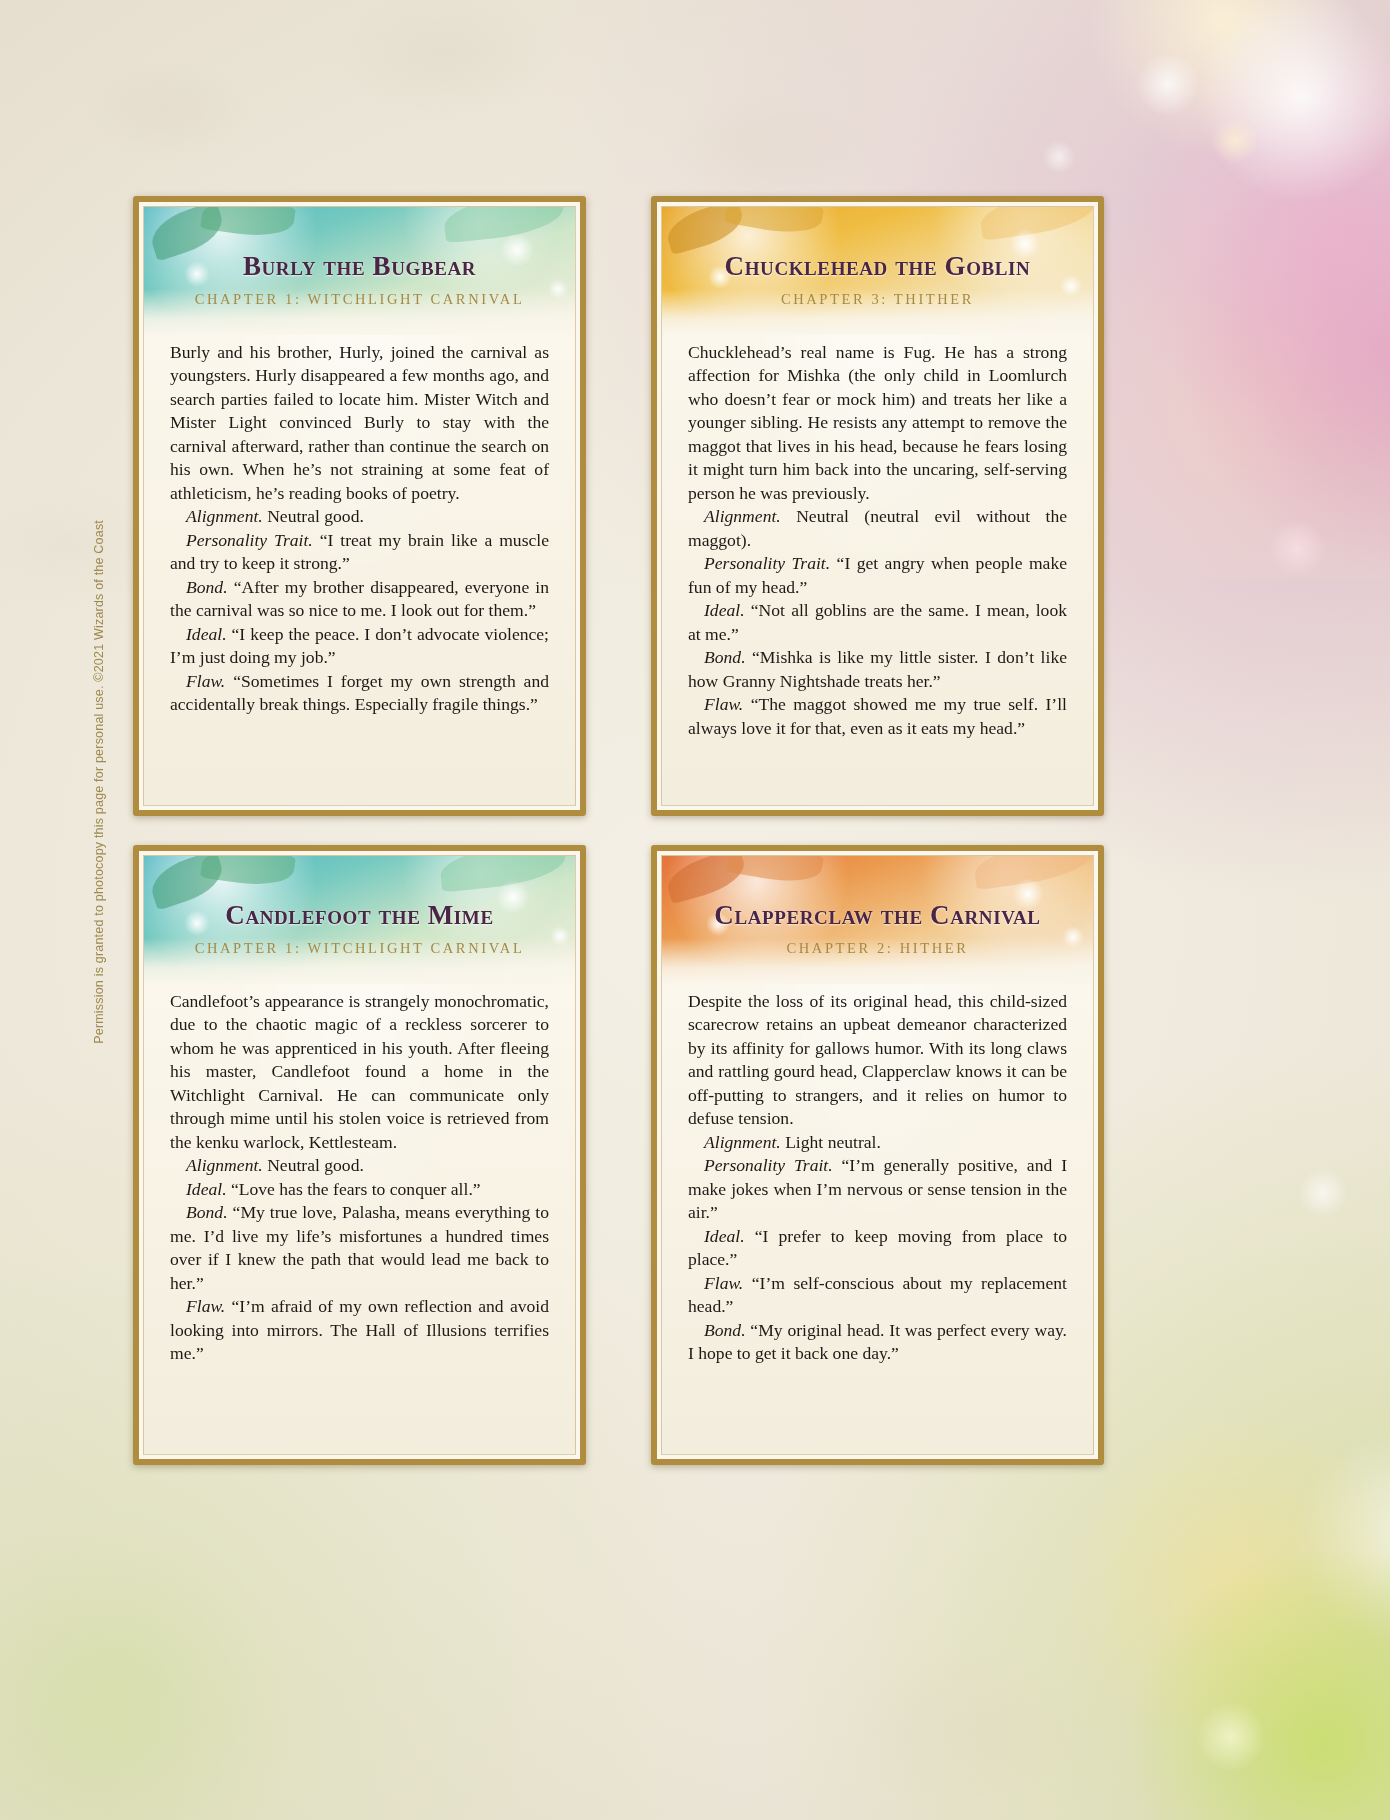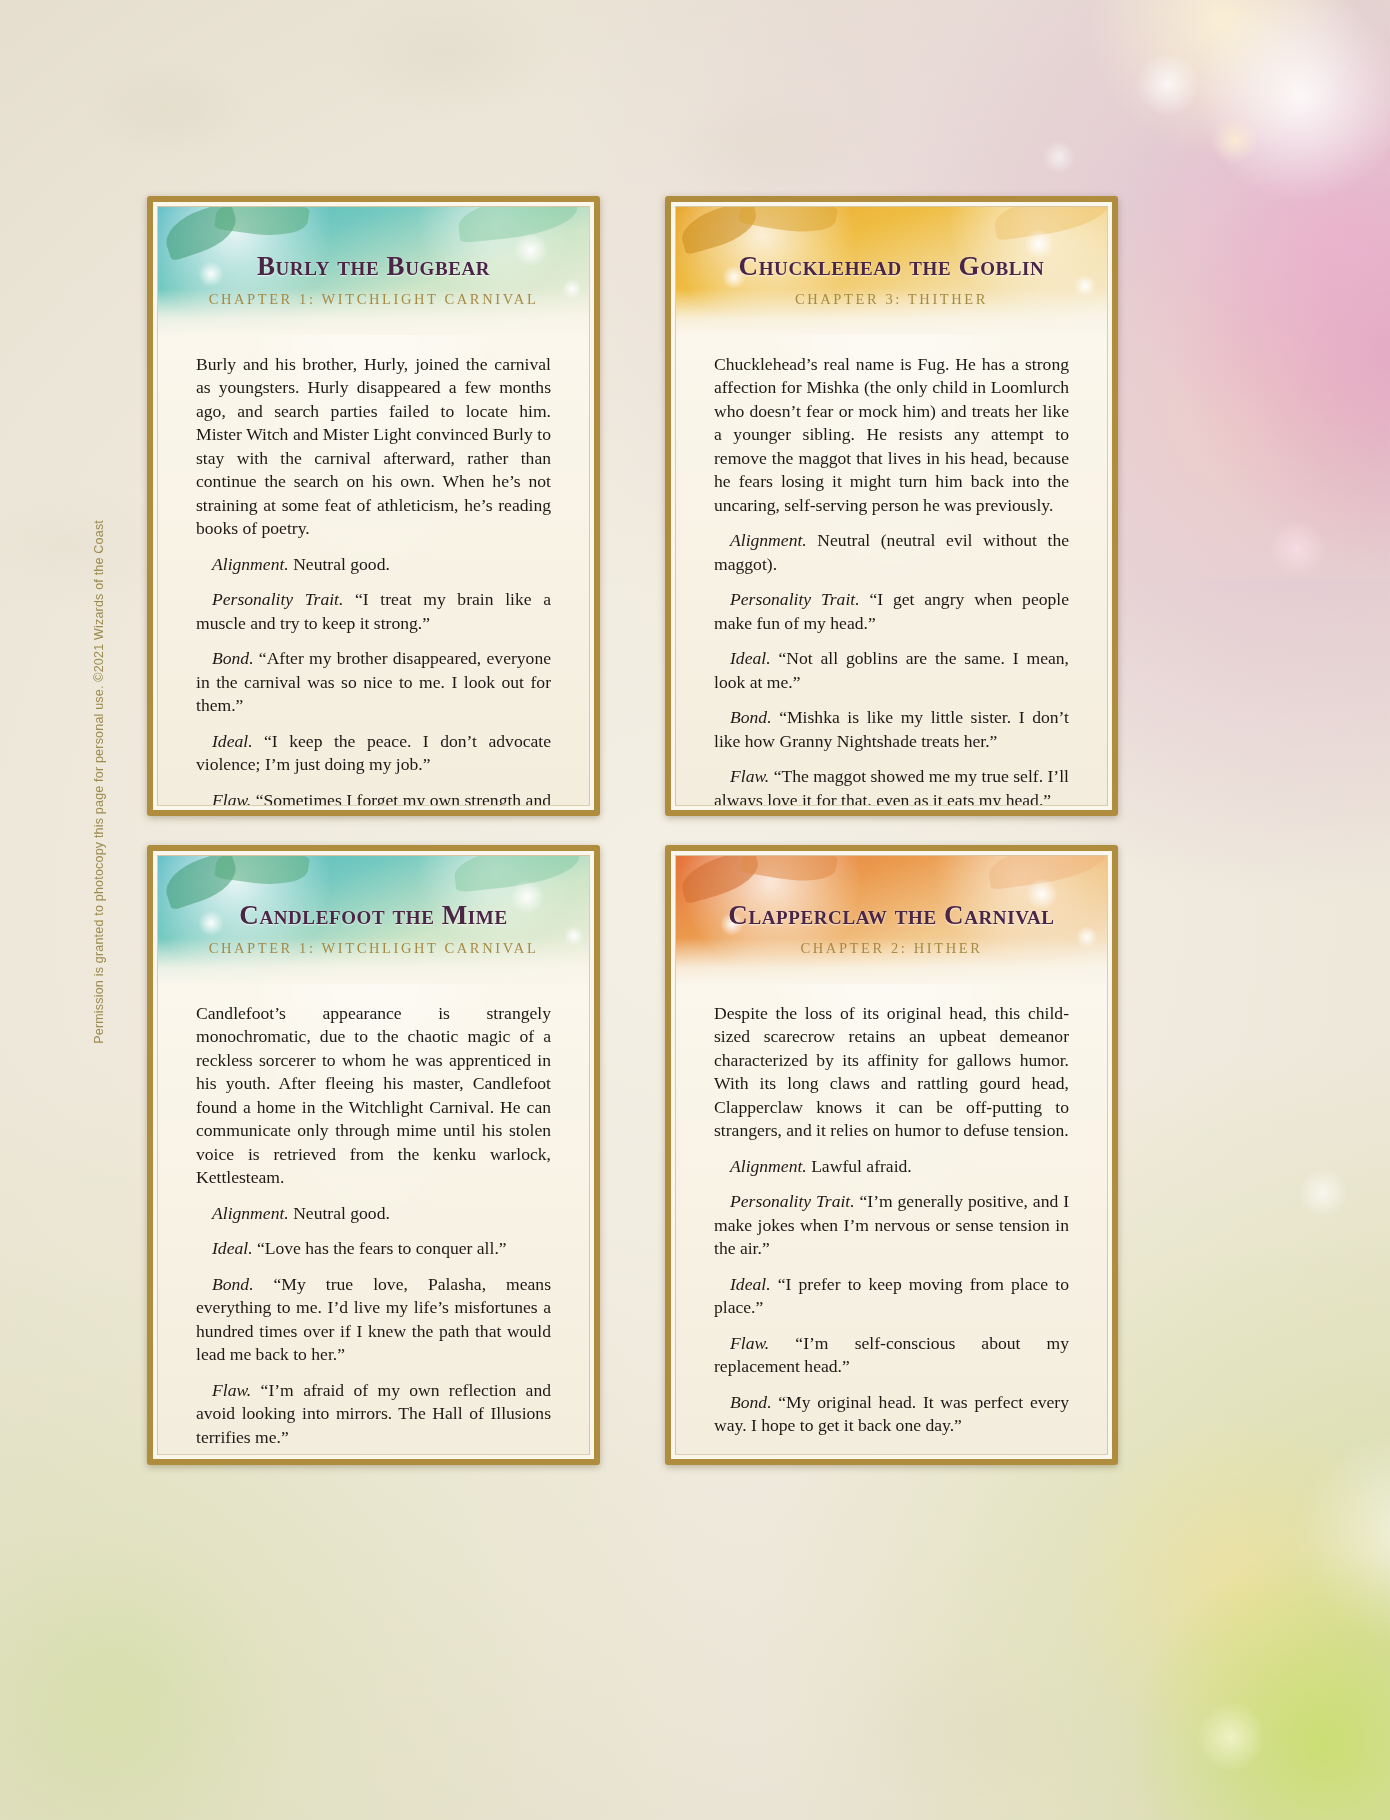--- a/index.html
+++ b/index.html
@@ -94,21 +94,21 @@
     white-space: nowrap;
     font-family: "Liberation Sans", sans-serif;
     font-size: 12.5px;
     letter-spacing: 0.2px;
     color: #9d8a4e;
   }
 
   
   #cards {
     position: absolute;
-    left: 147px;
+    left: 133px;
     top: 196px;
     width: 1124px;
     display: grid;
     grid-template-columns: 453px 453px;
     grid-column-gap: 65px;
     grid-row-gap: 29px;
   }
 
   .card {
     position: relative;
@@ -203,21 +203,21 @@
   .card-body {
     padding: 6px 26px 10px 26px;
     font-size: 17.6px;
     line-height: 1.335;
     color: #1d1a16;
     text-align: justify;
     text-justify: inter-word;
     hyphens: auto;
   }
   .card-body p {
-    margin: 12px;
+    margin: 0;
   }
   .trait {
     margin: 0;
     text-indent: 16px;
   }
   .trait b {
     font-weight: normal;
     font-style: italic;
   }
 
@@ -329,21 +329,21 @@
           <div class="leaf" style="left:312px;top:-12px;width:120px;height:38px;background:#f0b67e;transform:rotate(-8deg);opacity:.5;"></div>
           <div class="spark" style="left:44px;top:56px;width:24px;height:24px;"></div>
           <div class="spark" style="left:350px;top:22px;width:32px;height:32px;"></div>
           <div class="spark" style="left:400px;top:70px;width:22px;height:22px;"></div>
           <div class="banner-fade"></div>
           <div class="card-title">Clapperclaw the Carnival</div>
           <div class="card-subtitle">Chapter 2: Hither</div>
         </div>
         <div class="card-body">
           <p>Despite the loss of its original head, this child-sized scarecrow retains an upbeat demeanor characterized by its affinity for gallows humor. With its long claws and rattling gourd head, Clapperclaw knows it can be off-putting to strangers, and it relies on humor to defuse tension.</p>
-          <p class="trait"><b>Alignment.</b> <span>Lawful afraid.</span></p>
+          <p class="trait"><b>Alignment.</b> <span>Light neutral.</span></p>
           <p class="trait"><b>Personality Trait.</b> <span>“I’m generally positive, and I make jokes when I’m nervous or sense tension in the air.”</span></p>
           <p class="trait"><b>Ideal.</b> <span>“I prefer to keep moving from place to place.”</span></p>
           <p class="trait"><b>Flaw.</b> <span>“I’m self-conscious about my replacement head.”</span></p>
           <p class="trait"><b>Bond.</b> <span>“My original head. It was perfect every way. I hope to get it back one day.”</span></p>
         </div>
       </div>
     </div>
 
   </div>
 </div>

